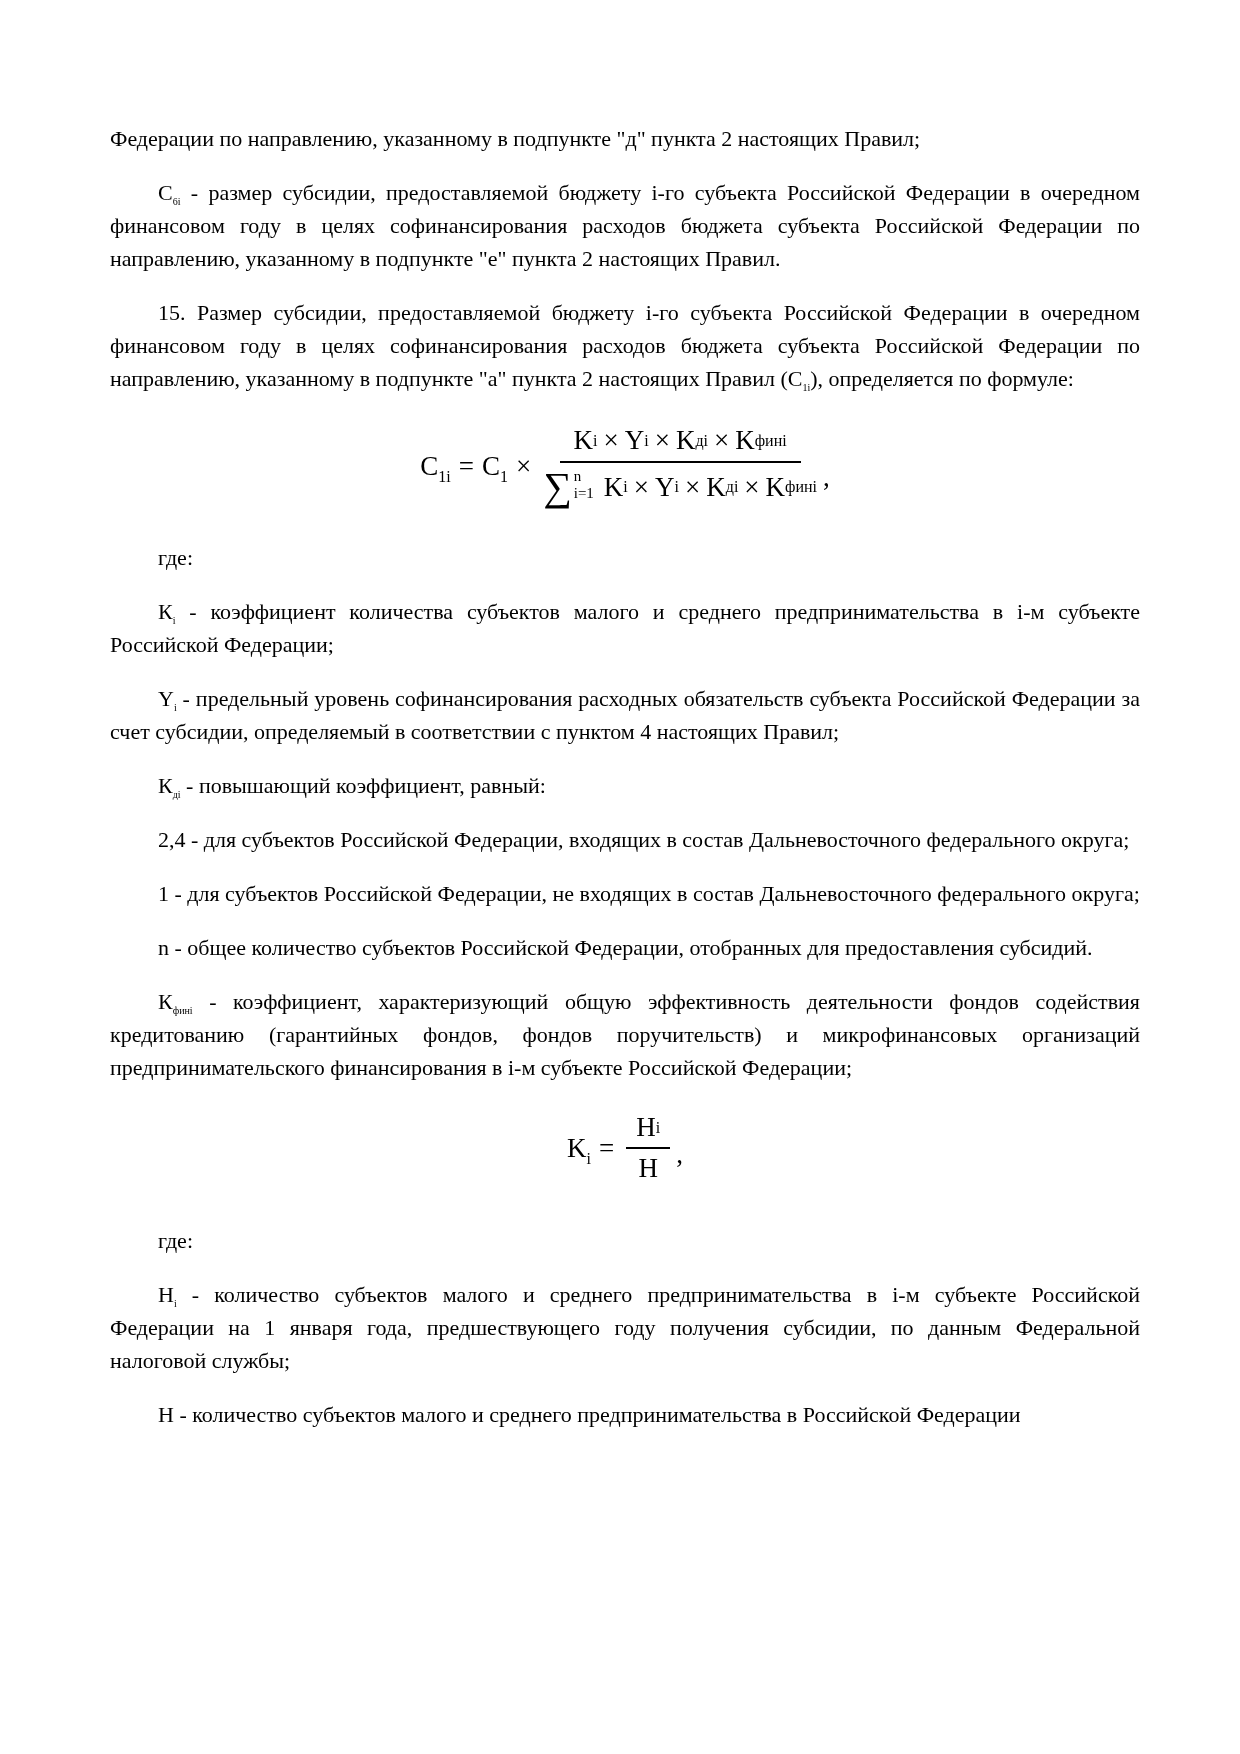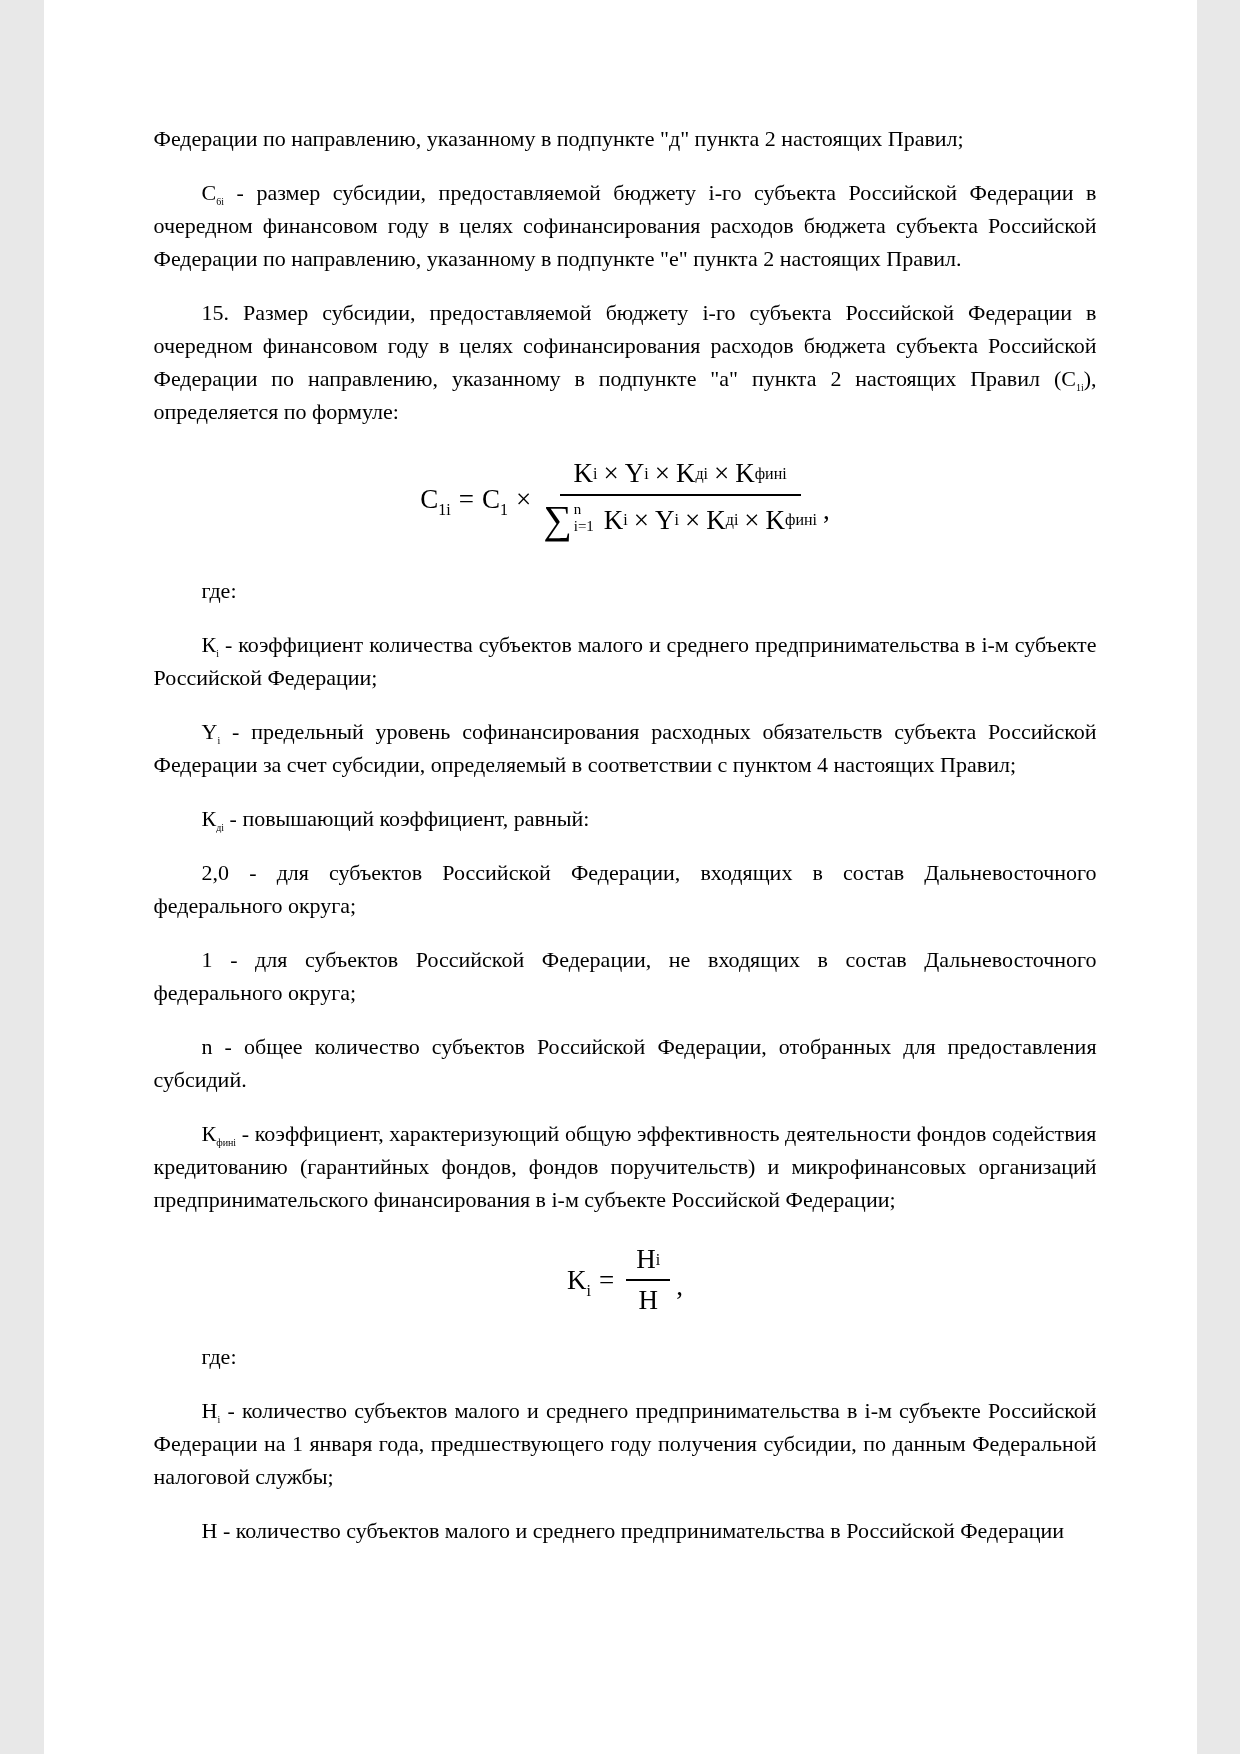--- a/index.html
+++ b/index.html
@@ -1,17 +1,17 @@
 <!DOCTYPE html>
 <html lang="ru"><head>
 <meta charset="utf-8">
 <style>
   html, body { margin: 0; padding: 0; background: #e8e8e8; }
   .page {
-    width: 1153px;
+    width: 1240px;
     height: 1754px;
     margin: 0 auto;
     background: #ffffff;
     color: #000000;
     font-family: "Liberation Serif", "DejaVu Serif", serif;
     font-size: 22px;
     box-sizing: border-box;
     padding: 122px 100px 60px 110px;
     overflow: hidden;
   }
@@ -73,21 +73,21 @@
     margin-right: 10px;
     transform: translateY(-2px);
   }
   .sum-limits .lim-top { text-align: left; }
   .sum-limits .lim-bot { text-align: right; }
   .f-comma {
     align-self: flex-end;
     margin-left: 6px;
     transform: translateY(-14px);
   }
-  .formula-2 { margin: 28px 0 24px 0; }
+  .formula-2 { margin: 28px 0 40px 0; }
   .frac2 .num { border-bottom: 2px solid #000; padding: 0 10px 4px 10px; }
   .frac2 .den { padding-top: 4px; }
 </style>
 </head>
 <body>
 
 <div class="page">
 
   <p class="para">
     <span>Федерации по направлению, указанному в подпункте "д" пункта 2 настоящих Правил;</span>
@@ -152,21 +152,21 @@
 
   <p class="para indent">
     <span>Y</span><sub>i</sub><span> - предельный уровень софинансирования расходных обязательств субъекта Российской Федерации за счет субсидии, определяемый в соответствии с пунктом 4 настоящих Правил;</span>
   </p>
 
   <p class="para indent">
     <span>К</span><sub>дi</sub><span> - повышающий коэффициент, равный:</span>
   </p>
 
   <p class="para indent">
-    <span>2,0 - для субъектов Российской Федерации, входящих в состав Дальневосточного федерального округа;</span>
+    <span>2,4 - для субъектов Российской Федерации, входящих в состав Дальневосточного федерального округа;</span>
   </p>
 
   <p class="para indent">
     <span>1 - для субъектов Российской Федерации, не входящих в состав Дальневосточного федерального округа;</span>
   </p>
 
   <p class="para indent">
     <span>n - общее количество субъектов Российской Федерации, отобранных для предоставления субсидий.</span>
   </p>
 

